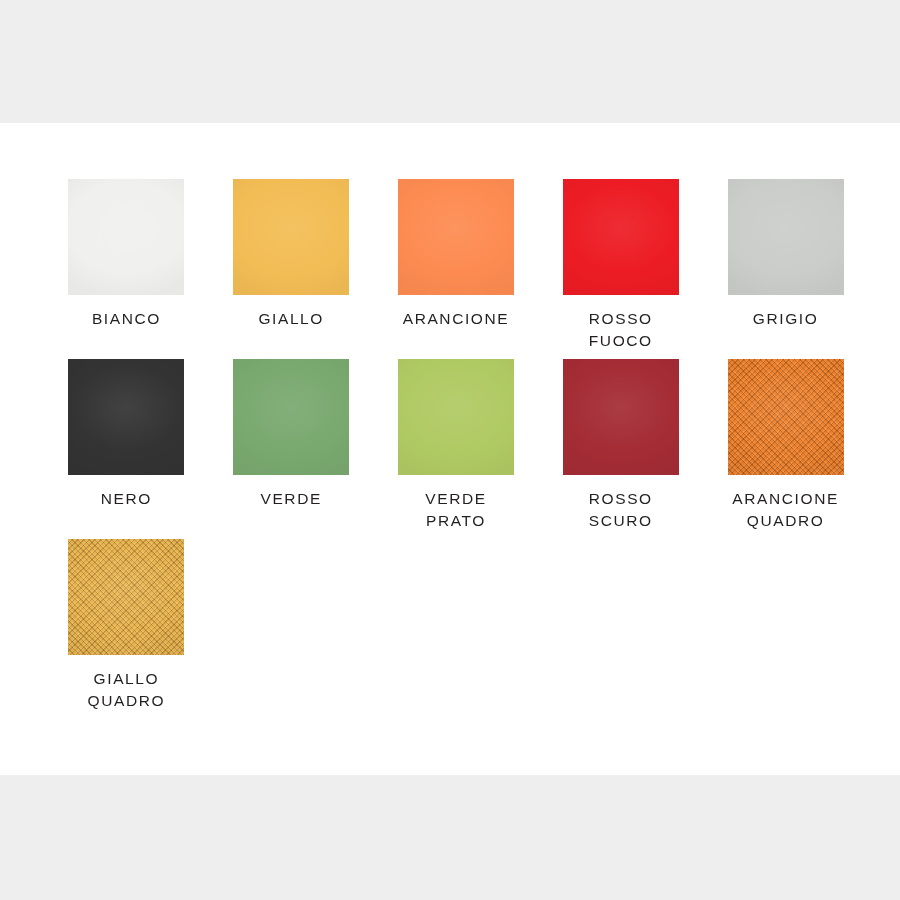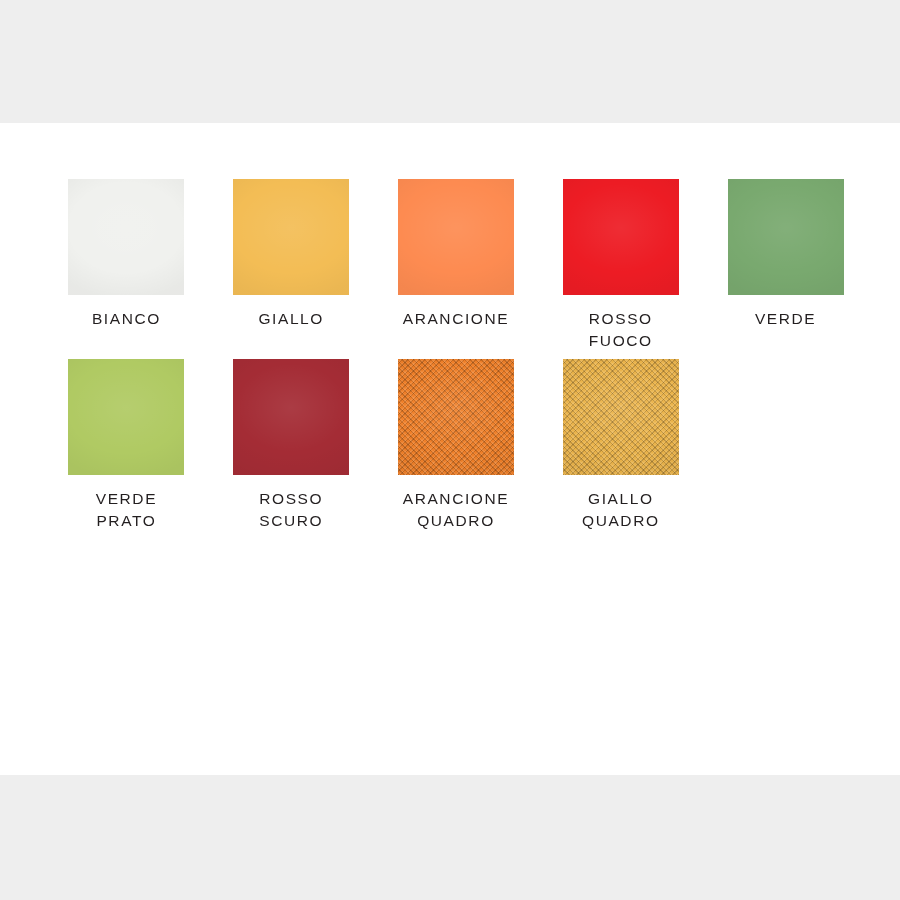--- a/index.html
+++ b/index.html
@@ -143,20 +143,32 @@
         </div>
         <div class="swatch-cell">
           <div class="chip-wrap">
             <div class="chip" style="background: rgb(237, 28, 36);"></div>
           </div>
           <div class="chip-label">ROSSO
 FUOCO</div>
         </div>
         <div class="swatch-cell">
           <div class="chip-wrap">
+            <div class="chip" style="background: rgb(203, 205, 203);"></div>
+          </div>
+          <div class="chip-label">GRIGIO</div>
+        </div>
+        <div class="swatch-cell">
+          <div class="chip-wrap">
+            <div class="chip" style="background: rgb(51, 51, 51);"></div>
+          </div>
+          <div class="chip-label">NERO</div>
+        </div>
+        <div class="swatch-cell">
+          <div class="chip-wrap">
             <div class="chip" style="background: rgb(121, 169, 111);"></div>
           </div>
           <div class="chip-label">VERDE</div>
         </div>
         <div class="swatch-cell">
           <div class="chip-wrap">
             <div class="chip" style="background: rgb(176, 202, 99);"></div>
           </div>
           <div class="chip-label">VERDE
 PRATO</div>

